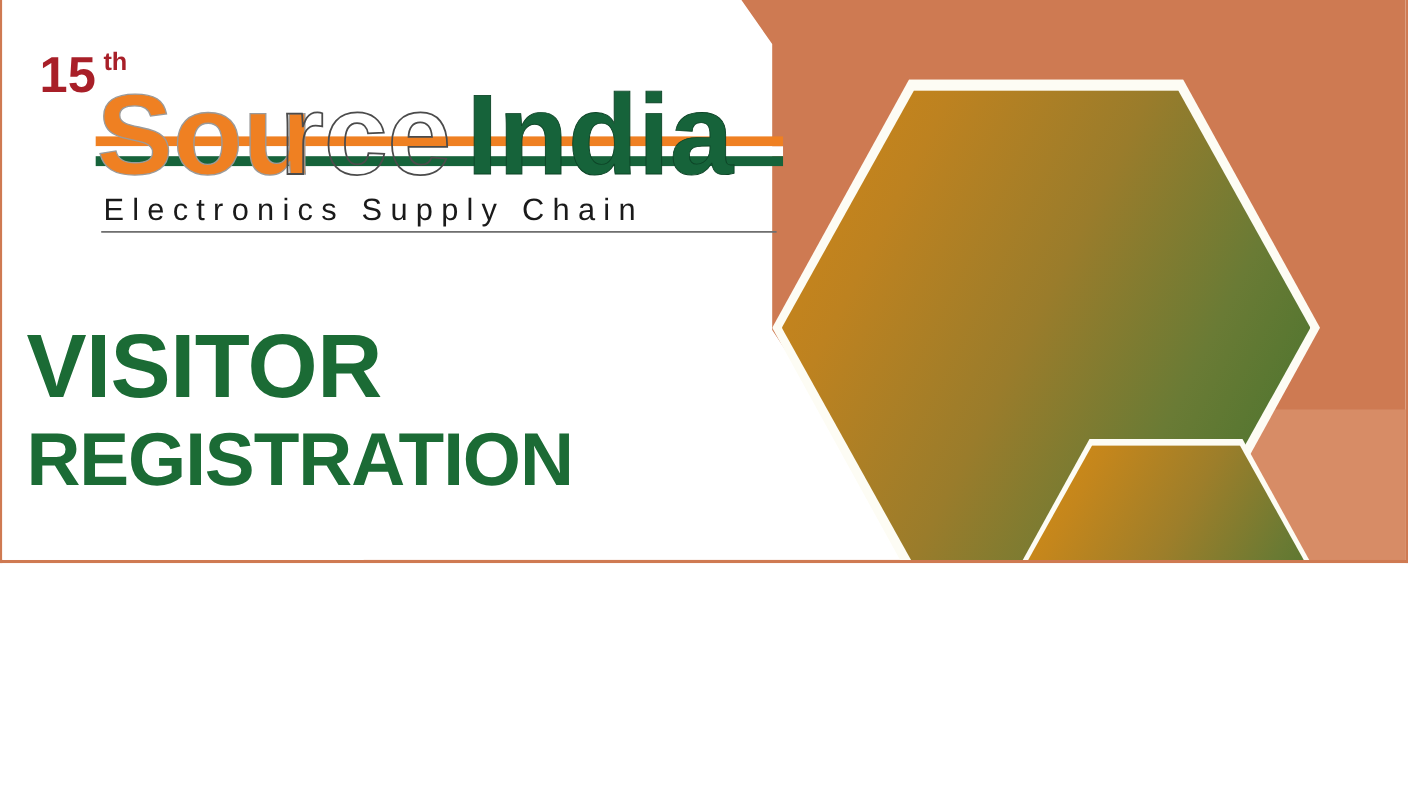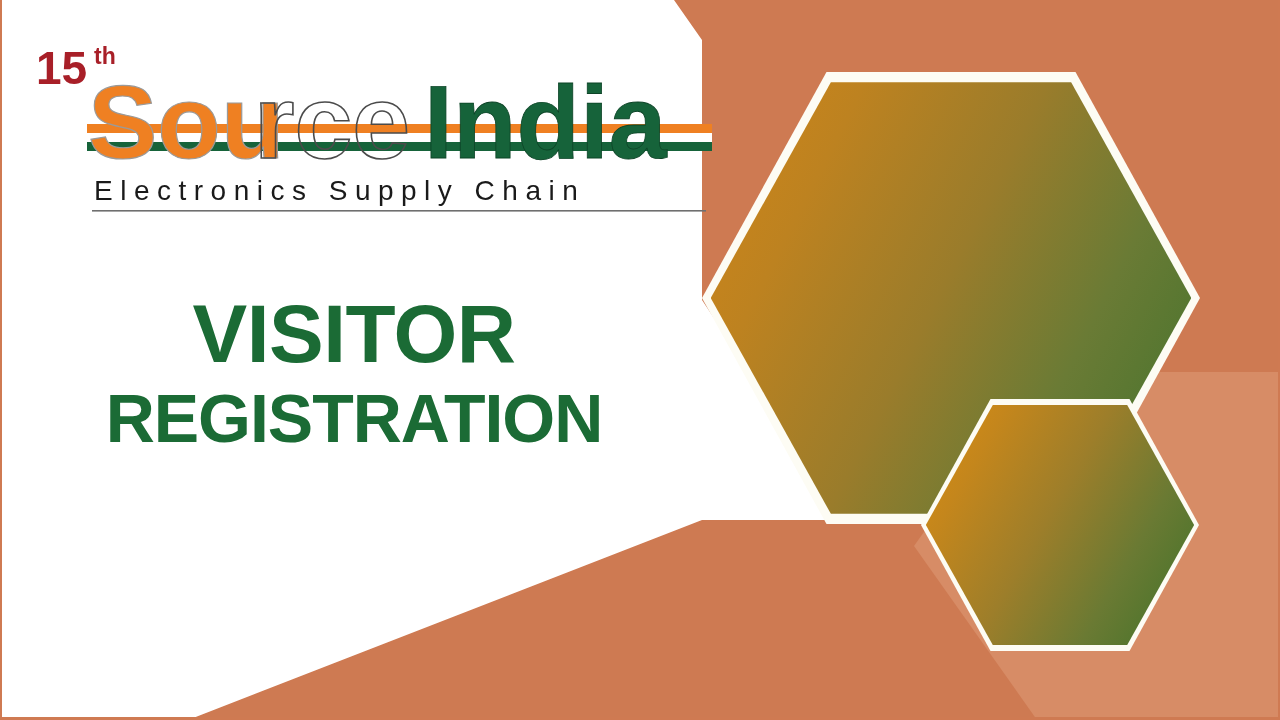--- a/index.html
+++ b/index.html
@@ -7,21 +7,21 @@
     padding: 0;
     background: #ffffff;
   }
   body {
     font-family: "Liberation Sans", sans-serif;
   }
 
   #slide {
     position: relative;
     width: 1280px;
-    height: 720px;
+    height: 512px;
     overflow: hidden;
     background: #ffffff;
     box-sizing: border-box;
     border-bottom: 3px solid #cf7a52;
     border-left: 2px solid #cf7a52;
     border-right: 2px solid #cf7a52;
   }
 
   
   .bg-layer {
@@ -101,21 +101,20 @@
     display: block;
   }
 
   
   #headline {
     position: absolute;
     left: 22px;
     top: 288px;
     width: 660px;
     z-index: 5;
-    text-align: center;
     color: #1b6b35;
     font-family: "Liberation Sans", sans-serif;
     font-weight: bold;
     font-size: 82px;
     line-height: 1.12;
     letter-spacing: -0.5px;
   }
   #headline .line {
     display: block;
     white-space: nowrap;

